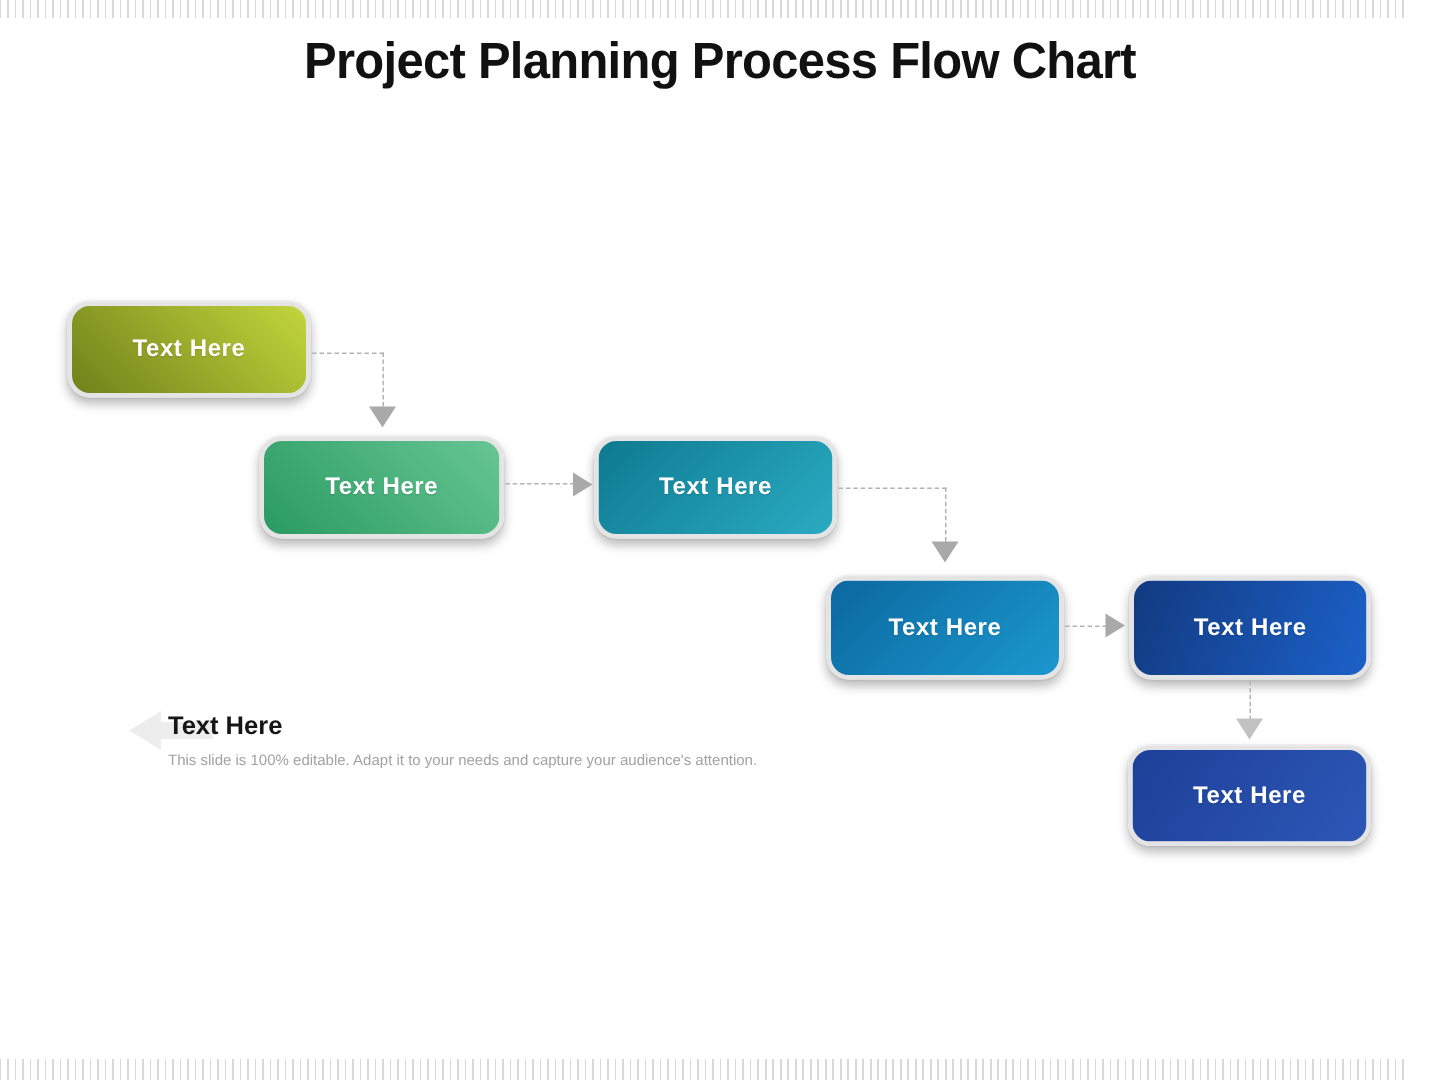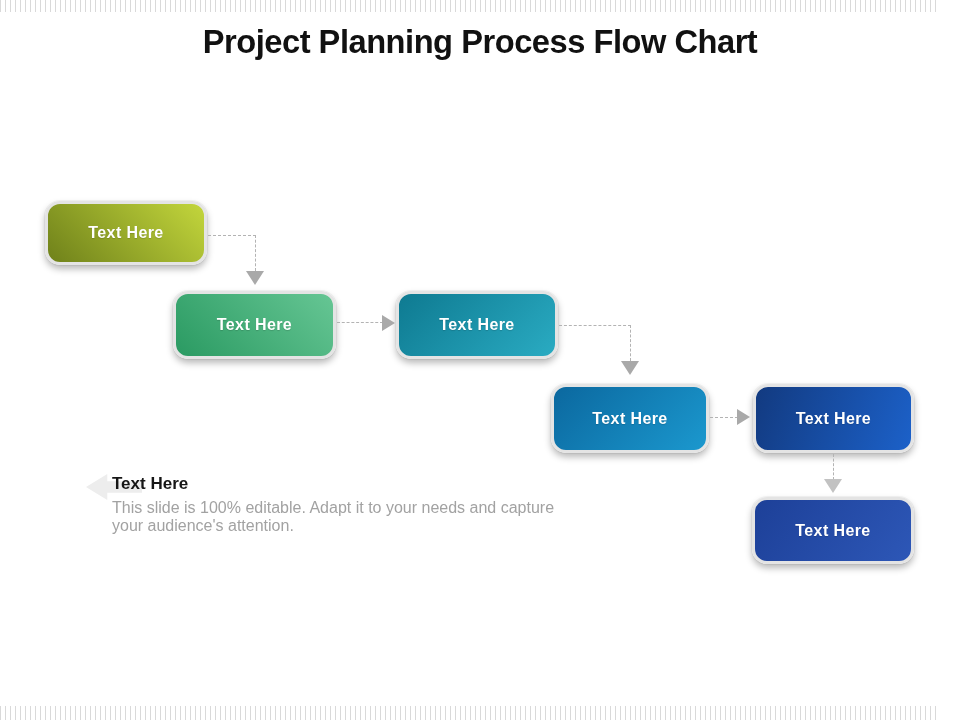--- a/index.html
+++ b/index.html
@@ -41,21 +41,21 @@
   .arrow-down.light{border-top-color:#c2c2c2;}
   .caption-pointer{
     position:absolute;left:86px;top:474px;width:56px;height:26px;background:#ededed;
     clip-path:polygon(0 50%, 38% 0, 38% 28%, 100% 28%, 100% 72%, 38% 72%, 38% 100%);
   }
   .caption-heading{
     position:absolute;left:112px;top:474px;font-size:17px;font-weight:700;color:#161616;margin:0;
   }
   .caption-body{
     position:absolute;left:112px;top:499px;width:445px;
-    font-size:16px;line-height:18px;color:#a2a2a2;margin:0;
+    font-size:10px;line-height:18px;color:#a2a2a2;margin:0;
   }
 </style>
 </head>
 <body>
 
 <div id="slide">
 
   <div class="perforation perf-top"></div>
   <div class="perforation perf-bottom"></div>
 

